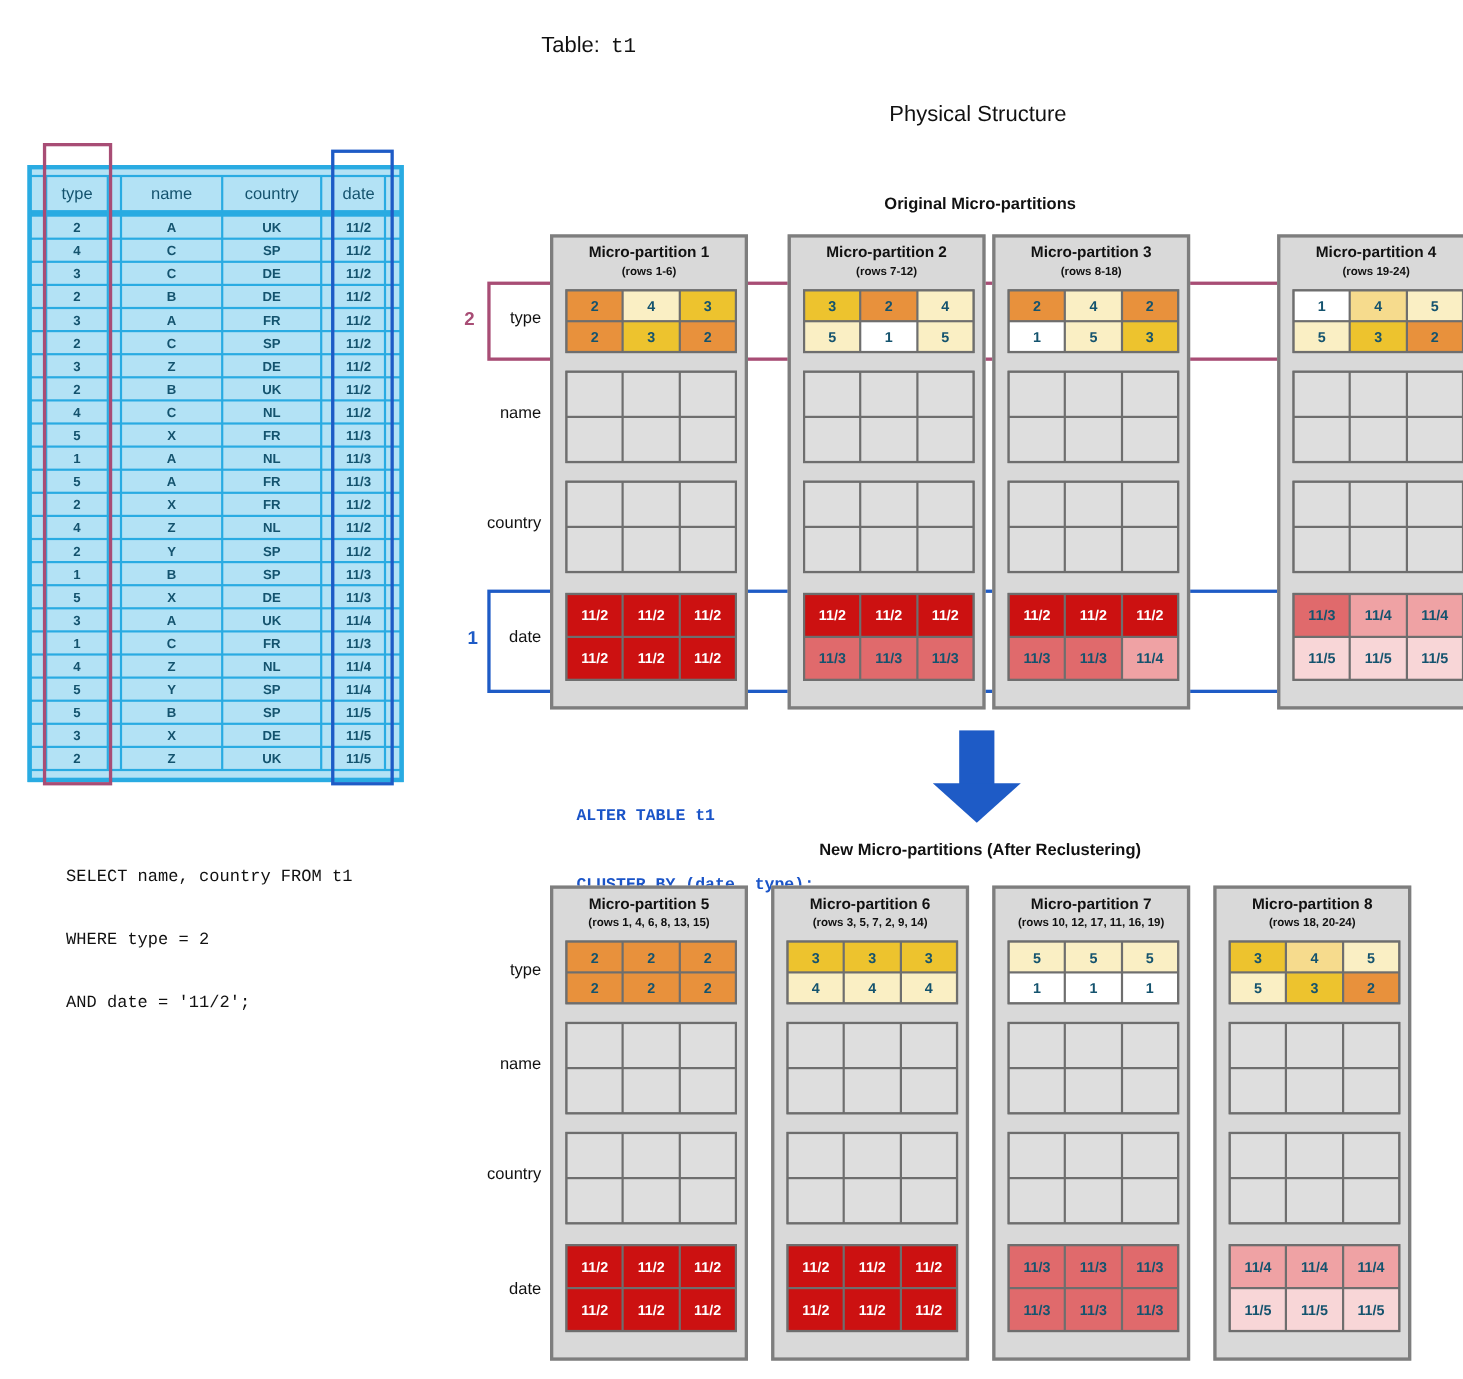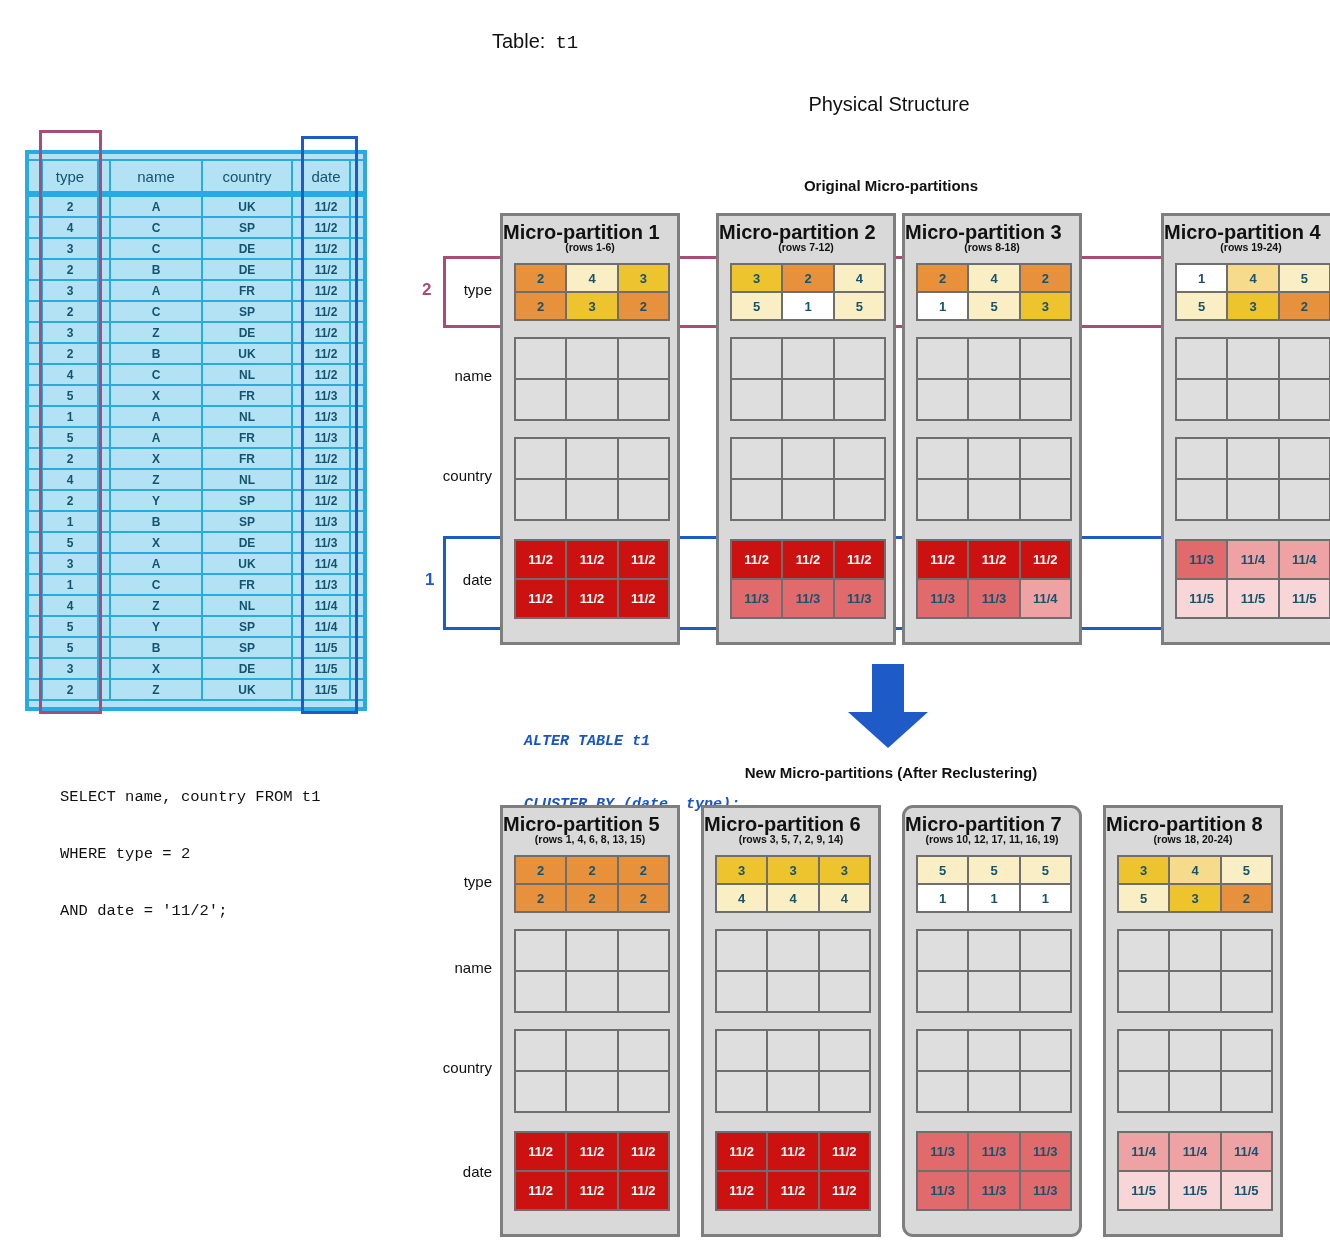--- a/index.html
+++ b/index.html
@@ -30,42 +30,42 @@
   .hl{position:absolute;border:3px solid;background:transparent;}
   .hl.purple{border-color:#A84D75;}
   .hl.bluer{border-color:#1E5BC6;}
   .hlnum{position:absolute;font-weight:bold;font-size:17px;}
   .hlnum.purple{color:#A84D75;border:none;}
   .hlnum.bluer{color:#1E5BC6;border:none;}
 
   
   .mp{position:absolute;width:180px;height:432px;background:#D9D9D9;
       border:3px solid #7E7E7E;box-sizing:border-box;}
-  .mp-title{position:absolute;top:5px;left:0;width:100%;text-align:left;font-weight:bold;font-size:20px;}
+  .mp-title{position:absolute;top:5px;left:0;width:100%;text-align:center;font-weight:bold;font-size:14px;}
   .mp-rows{position:absolute;top:25px;left:0;width:100%;text-align:center;font-weight:bold;font-size:10.5px;}
   .grid{position:absolute;left:11px;width:152px;display:grid;
         grid-template-columns:repeat(3,1fr);gap:2px;background:#6E6E6E;border:2px solid #6E6E6E;}
   .g-type{top:47px;grid-auto-rows:26px;}
   .g-name{top:121px;grid-auto-rows:39px;}
   .g-country{top:221px;grid-auto-rows:39px;}
   .g-date{top:323px;grid-auto-rows:37px;}
   .cell{display:flex;align-items:center;justify-content:center;font-weight:bold;font-size:13px;color:#14536E;}
   .cell.empty{background:#DEDEDE;}
   .cell.dwhite{color:#fff;}
 
   
   .rl{position:absolute;width:60px;text-align:right;font-size:15px;}
   .rl.t0{left:432px;top:281px;} .rl.t1{left:432px;top:367px;}
   .rl.t2{left:432px;top:467px;} .rl.t3{left:432px;top:571px;}
   .rl.b0{left:432px;top:873px;} .rl.b1{left:432px;top:959px;}
   .rl.b2{left:432px;top:1059px;} .rl.b3{left:432px;top:1163px;}
 
   
   .alter{position:absolute;left:524px;top:689px;font-size:15px;font-weight:bold;
-         color:#1A54C8;line-height:21px;white-space:pre;font-style:italic;}
+         color:#1A54C8;line-height:21px;white-space:pre;}
   .selectq{position:absolute;left:60px;top:750px;font-size:15.5px;color:#111;
            line-height:19px;white-space:pre;}
 
   
   .arrow{position:absolute;left:848px;top:664px;width:80px;height:84px;}
   .arrow .shaft{position:absolute;left:24px;top:0;width:32px;height:49px;background:#1E5BC6;}
   .arrow .head{position:absolute;left:0;top:48px;width:0;height:0;
                border-left:40px solid transparent;border-right:40px solid transparent;
                border-top:36px solid #1E5BC6;}
 </style>
@@ -529,21 +529,21 @@
       </div>
       <div class="grid g-date">
         <div class="cell dwhite" style="background: rgb(204, 17, 17);">11/2</div>
         <div class="cell dwhite" style="background: rgb(204, 17, 17);">11/2</div>
         <div class="cell dwhite" style="background: rgb(204, 17, 17);">11/2</div>
         <div class="cell dwhite" style="background: rgb(204, 17, 17);">11/2</div>
         <div class="cell dwhite" style="background: rgb(204, 17, 17);">11/2</div>
         <div class="cell dwhite" style="background: rgb(204, 17, 17);">11/2</div>
       </div>
     </div>
-    <div class="mp" style="left: 902px; top: 805px; border-radius: 11px;">
+    <div class="mp" style="left: 902px; top: 805px;">
       <div class="mp-title">Micro-partition 7</div>
       <div class="mp-rows">(rows 10, 12, 17, 11, 16, 19)</div>
       <div class="grid g-type">
         <div class="cell" style="background: rgb(250, 239, 196);">5</div>
         <div class="cell" style="background: rgb(250, 239, 196);">5</div>
         <div class="cell" style="background: rgb(250, 239, 196);">5</div>
         <div class="cell" style="background: rgb(255, 255, 255);">1</div>
         <div class="cell" style="background: rgb(255, 255, 255);">1</div>
         <div class="cell" style="background: rgb(255, 255, 255);">1</div>
       </div>

